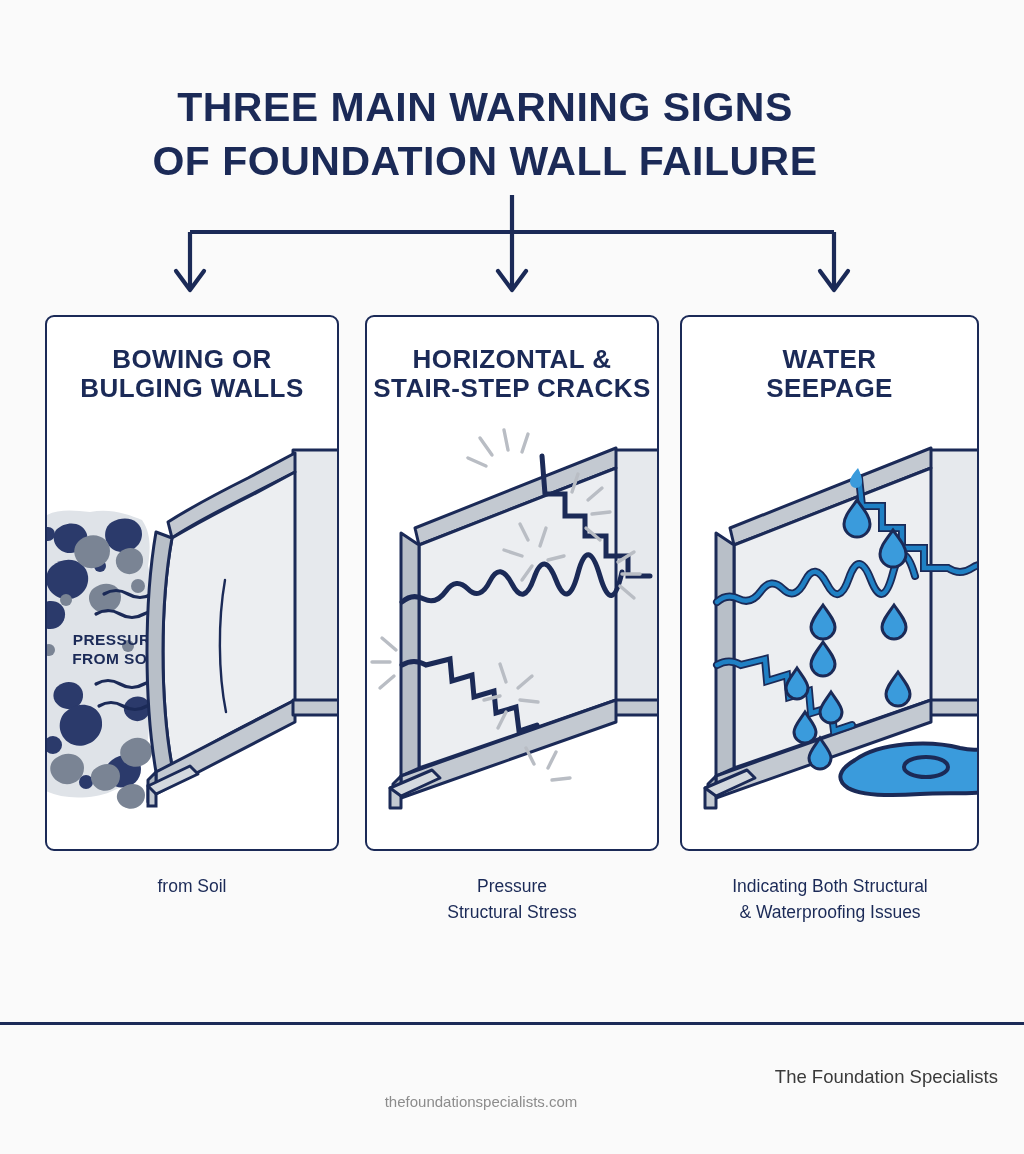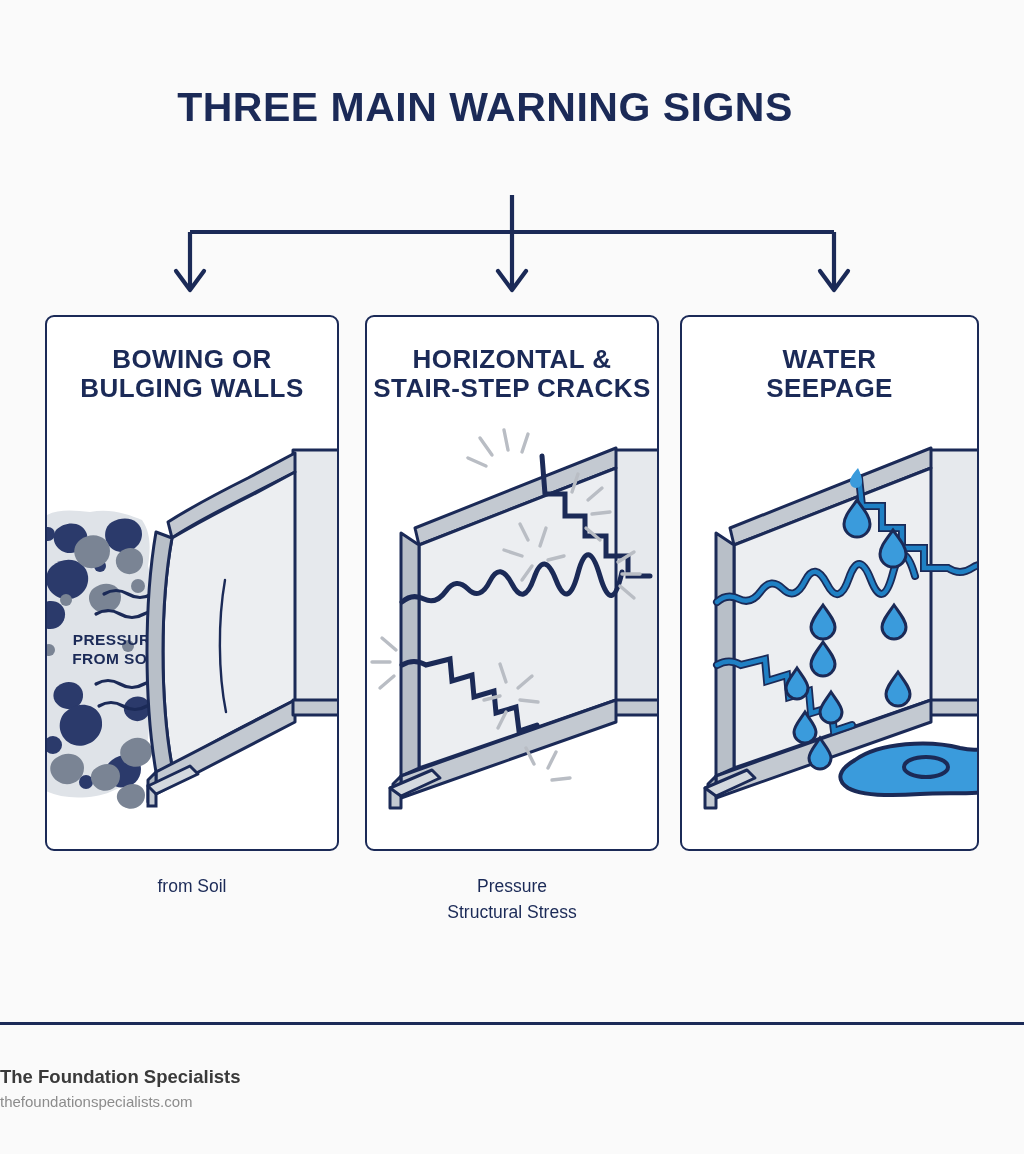--- a/index.html
+++ b/index.html
@@ -66,36 +66,37 @@
   .caption.p2{left:365px;width:294px;}
   .caption.p3{left:660px;width:340px;}
 
   
   .divider{
     position:absolute;left:0;top:1022px;width:1024px;height:3px;
     background:#1b2a57;
   }
   .brand{
     position:absolute;left:0;top:1065px;width:1024px;
-    text-align:left;padding-right:62px;box-sizing:border-box;
-    color:#3a3a3a;font-weight:bold;font-size:18.5px;line-height:24px;
+    text-align:right;padding-right:26px;box-sizing:border-box;
+    color:#3a3a3a;font-weight:normal;font-size:18.5px;line-height:24px;
   }
   .brand-url{
     position:absolute;left:0;top:1092px;width:1024px;
-    text-align:left;padding-right:62px;box-sizing:border-box;
+    text-align:center;padding-right:62px;box-sizing:border-box;
     color:#8c8c8c;font-weight:400;font-size:15px;line-height:20px;
   }
 </style>
 </head>
 <body>
 
 <div class="stage">
 
   <div class="title">
     <span class="l1">THREE MAIN WARNING SIGNS</span>
+    <span class="l2">OF FOUNDATION WALL FAILURE</span>
   </div>
 
   <svg class="connector" viewBox="0 0 1024 125">
     <g fill="none" stroke="#1b2a57" stroke-width="4.2" stroke-linecap="butt">
 
       <path d="M512,0 L512,37"></path>
 
       <path d="M190,37 L834,37"></path>
 
       <path d="M190,37 L190,92"></path>
@@ -338,18 +339,22 @@
     </g>
   </svg>
 
   <div class="caption p1">
     <span>from Soil</span>
   </div>
   <div class="caption p2">
     <span>Pressure</span>
     <span>Structural Stress</span>
   </div>
+  <div class="caption p3">
+    <span>Indicating Both Structural</span>
+    <span>&amp; Waterproofing Issues</span>
+  </div>
 
   <div class="divider"></div>
   <div class="brand">The Foundation Specialists</div>
   <div class="brand-url">thefoundationspecialists.com</div>
 
 </div>
 
 </body></html>

